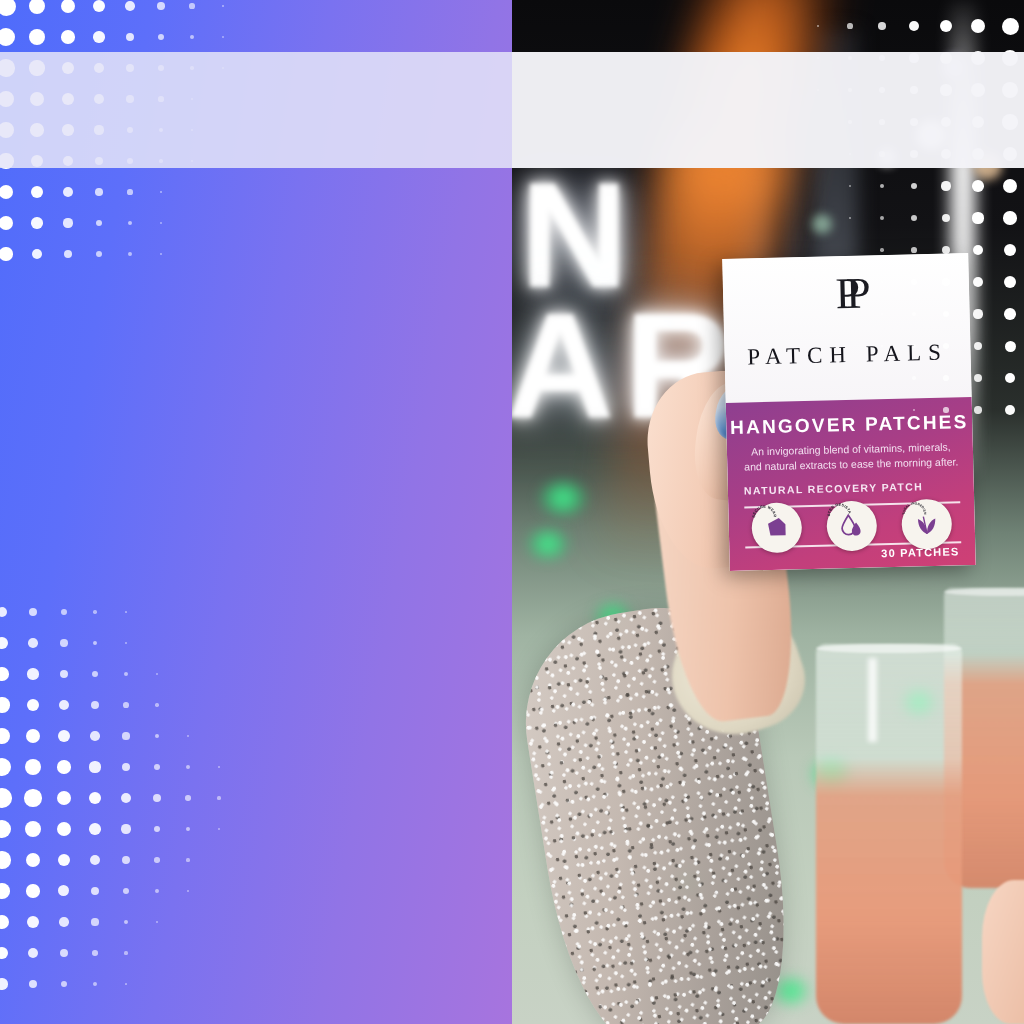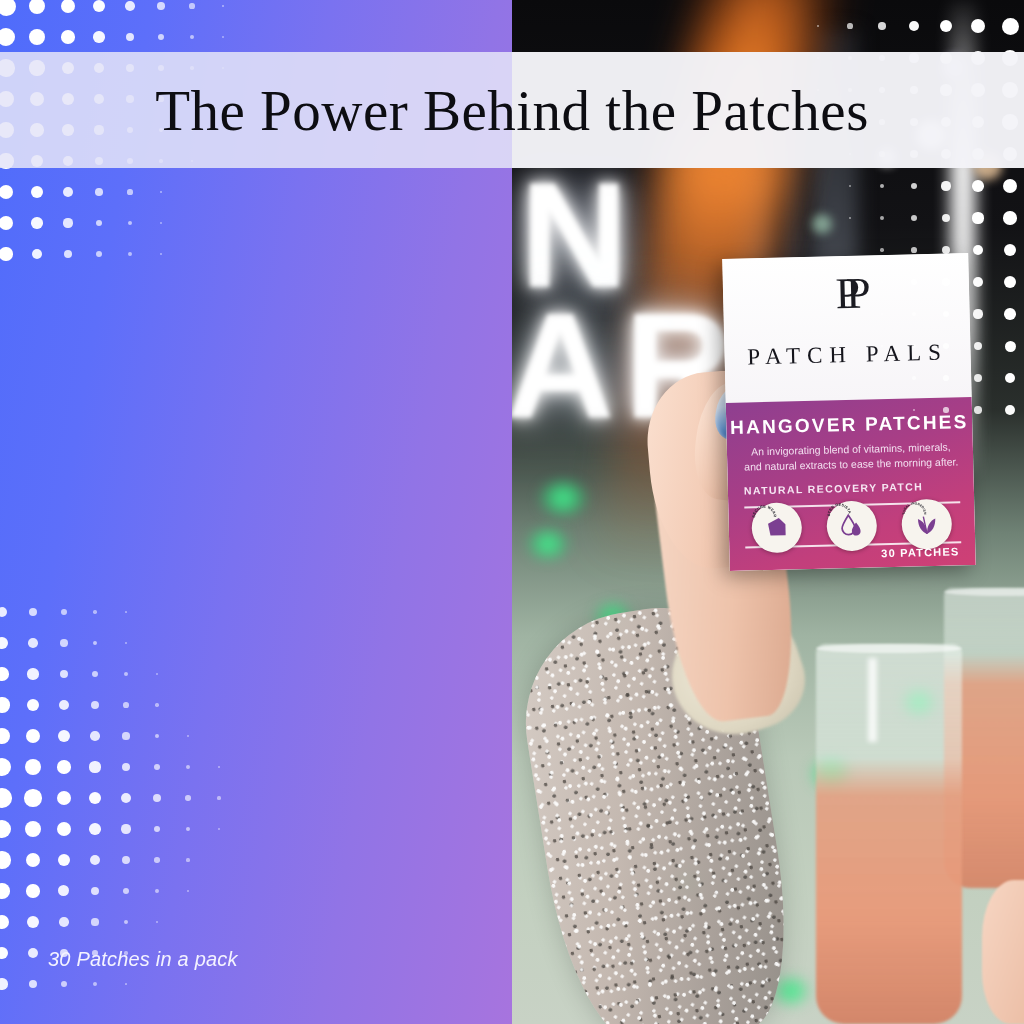--- a/index.html
+++ b/index.html
@@ -562,17 +562,15 @@
       <span style="left: 134.385px; top: 351.385px; height: 3.23077px; width: 3.23077px; background: rgb(255, 255, 255); opacity: 0.511538;"></span>
       <span style="left: 6.43056px; top: 378.431px; height: 11.1389px; width: 11.1389px; background: rgb(255, 255, 255); opacity: 0.906944;"></span>
       <span style="left: 38.61px; top: 379.61px; height: 8.77991px; width: 8.77991px; background: rgb(255, 255, 255); opacity: 0.788996;"></span>
       <span style="left: 70.7895px; top: 380.79px; height: 6.42094px; width: 6.42094px; background: rgb(255, 255, 255); opacity: 0.671047;"></span>
       <span style="left: 102.969px; top: 381.969px; height: 4.06197px; width: 4.06197px; background: rgb(255, 255, 255); opacity: 0.553098;"></span>
       <span style="left: 135.149px; top: 383.149px; height: 1.70299px; width: 1.70299px; background: rgb(255, 255, 255); opacity: 0.43515;"></span>
     </div>
 
   <div class="header-band"></div>
   <div class="header-band over-photo"></div>
-  <div class="title">The Power Behind the Patches</div>
-
-  <div class="footnote">30 Patches in a pack</div>
+
 
 </div>
 
 </body></html>

